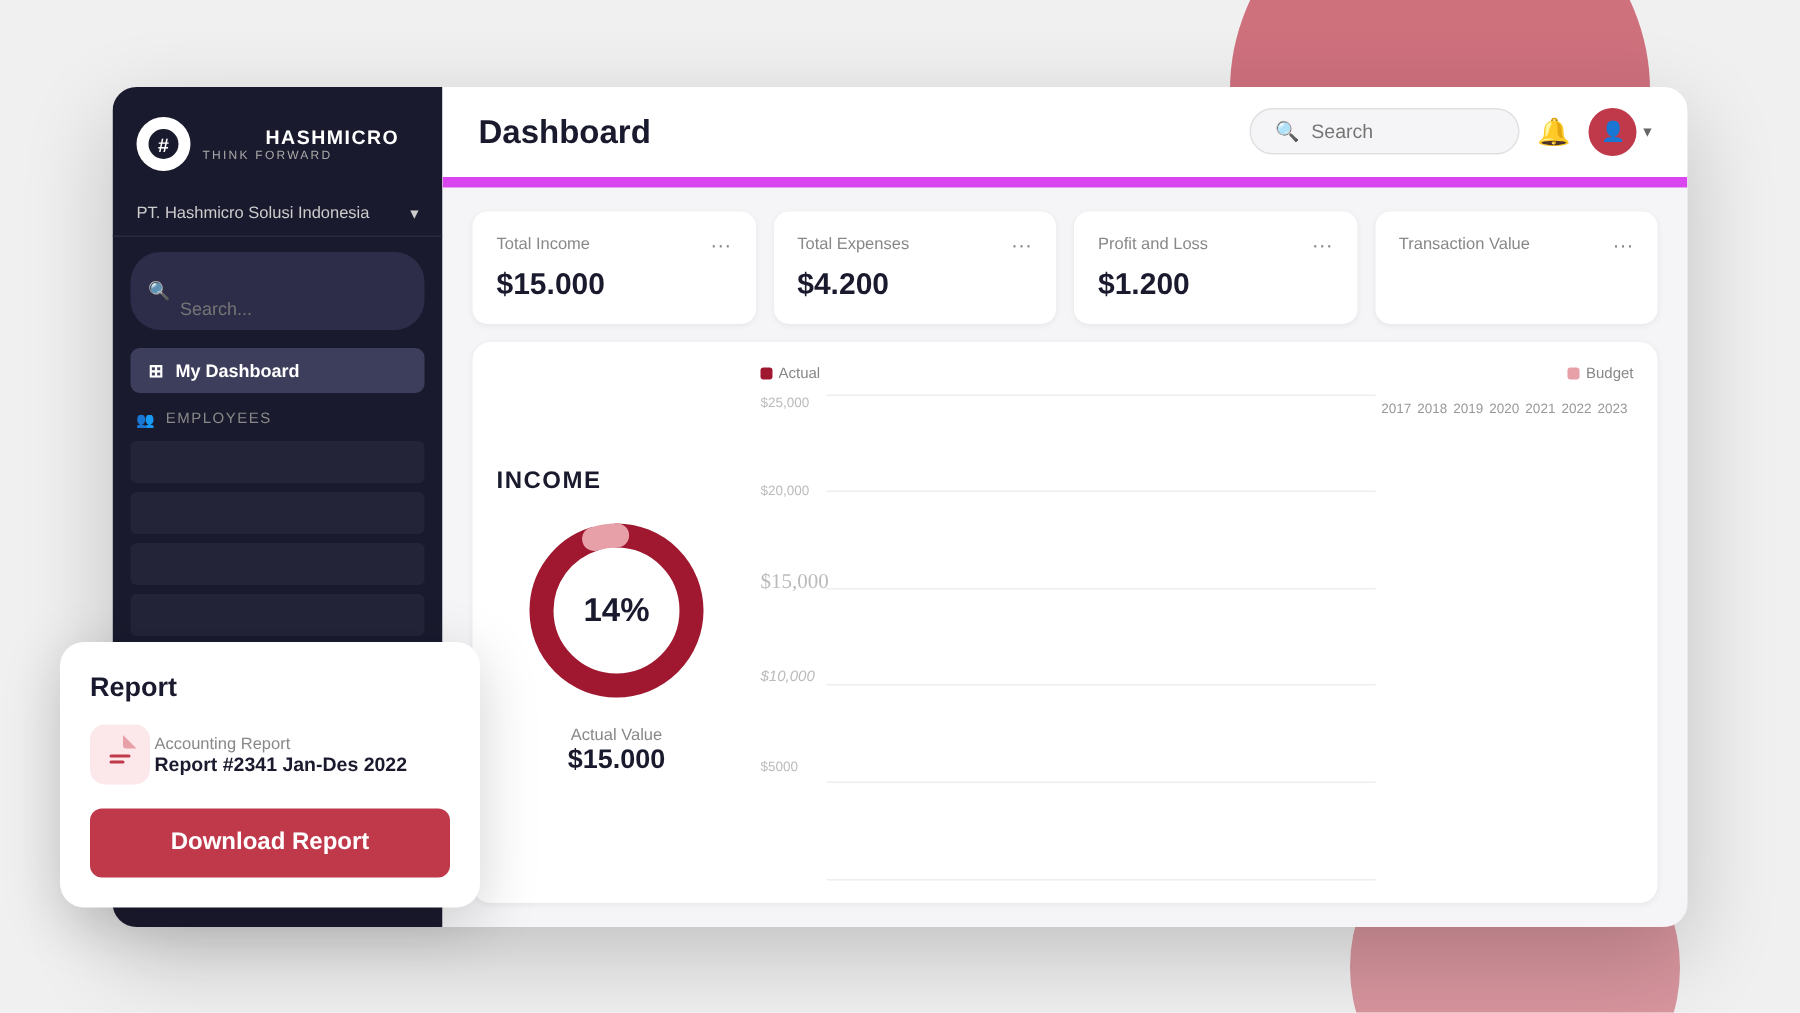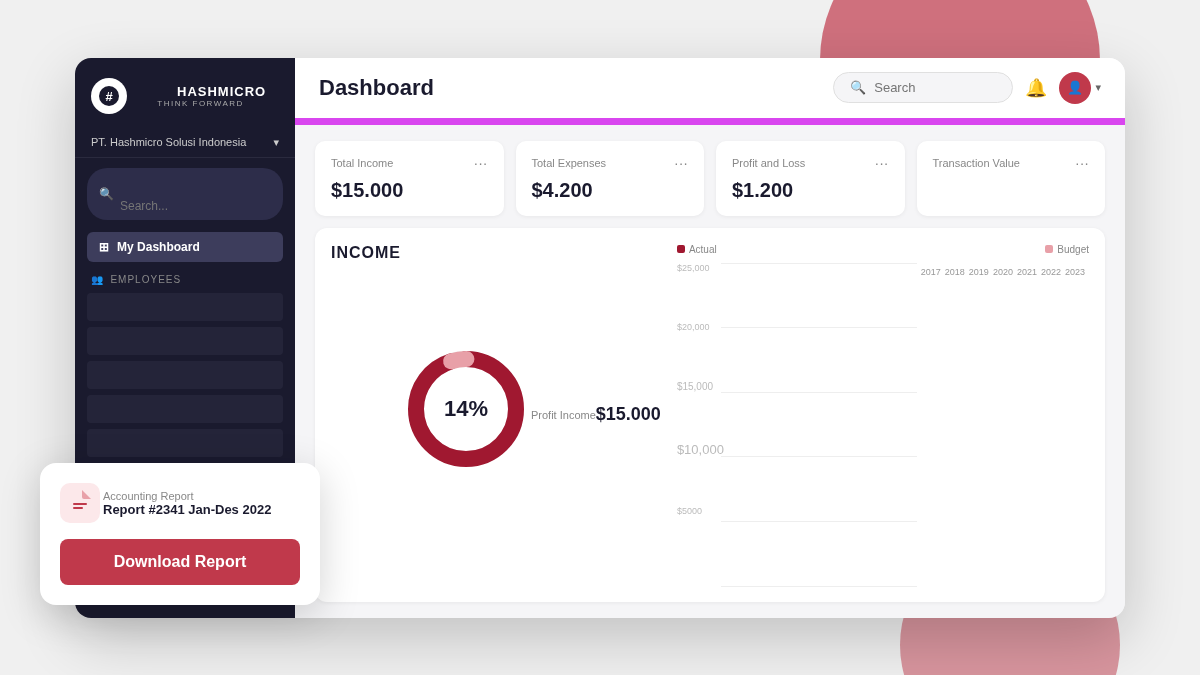--- a/index.html
+++ b/index.html
@@ -92,21 +92,20 @@
       font-weight: 800;
       letter-spacing: 1px;
       color: #fff;
       padding-left: 42px;
     }
 
     .logo-tagline {
       font-size: 8px;
       color: #aaa;
       letter-spacing: 1.5px;
-      text-align: center;
     }
 
     .company-selector {
       display: flex;
       align-items: center;
       justify-content: space-between;
       padding: 8px 16px;
       font-size: 11px;
       color: #ccc;
       border-bottom: 1px solid #2a2a3e;
@@ -305,20 +304,21 @@
       border-radius: 12px;
       padding: 16px;
       display: flex;
       gap: 16px;
       box-shadow: 0 1px 4px rgba(0,0,0,0.06);
       overflow: hidden;
     }
 
     .income-left {
       display: flex;
+      flex-direction: column;
       align-items: center;
       justify-content: center;
       min-width: 160px;
     }
 
     .income-title {
       font-size: 16px;
       font-weight: 800;
       letter-spacing: 1px;
       color: #1a1a2e;
@@ -606,21 +606,21 @@
 
             <circle cx="65" cy="65" r="50" fill="none" stroke="#a01830" stroke-width="16" stroke-dasharray="298.45 314.16" stroke-linecap="round"></circle>
 
             <circle cx="65" cy="65" r="50" fill="none" stroke="#e8a0a8" stroke-width="16" stroke-dasharray="16 298" stroke-dashoffset="-298.45" stroke-linecap="round"></circle>
           </svg>
           <div class="donut-center">
             <div class="donut-percent">14%</div>
           </div>
         </div>
 
-        <div class="actual-income-label">Profit Income</div>
+        <div class="actual-income-label">Actual Value</div>
         <div class="actual-income-value">$15.000</div>
       </div>
 
       <div class="income-chart">
         <div class="chart-legend">
           <div class="legend-item">
             <div class="legend-dot" style="background:#a01830;"></div>
             <span>Actual</span>
           </div>
           <div class="legend-item">
@@ -628,22 +628,22 @@
             <span>Budget</span>
           </div>
         </div>
 
         <div class="chart-area">
           <div style="flex:1; display:flex; flex-direction:column; position:relative;">
 
             <div style="position:absolute; top:0; left:0; bottom:20px; width:38px; display:flex; flex-direction:column; justify-content:space-between; z-index:1;">
               <span style="font-size:9px;color:#bbb;">$25,000</span>
               <span style="font-size:9px;color:#bbb;">$20,000</span>
-              <span style="font-size:10px;color:#bbb;">$15,000</span>
-              <span style="font-size:13px;color:#bbb;">$10,000</span>
+              <span style="font-size:14px;color:#bbb;font-family:Liberation Serif, serif;">$15,000</span>
+              <span style="font-size:10px;color:#bbb;font-style:italic;">$10,000</span>
               <span style="font-size:9px;color:#bbb;">$5000</span>
               <span style="font-size:9px;color:#bbb;"></span>
             </div>
 
             <div style="flex:1; padding-left:44px; display:flex; flex-direction:row;">
               <div style="flex:1; position:relative;" id="bars-area">
 
                 <div style="position:absolute;top:0%;left:0;right:0;border-top:1px solid #eee;"></div>
                 <div style="position:absolute;top:20%;left:0;right:0;border-top:1px solid #eee;"></div>
                 <div style="position:absolute;top:40%;left:0;right:0;border-top:1px solid #eee;"></div>
@@ -695,20 +695,21 @@
             </div>
           </div>
         </div>
       </div>
     </div>
 
   </div>
 </div>
 
 <div class="report-card">
+  <div class="report-title">Report</div>
   <div class="report-item">
     <div class="report-file-icon">
       <svg width="22" height="26" viewBox="0 0 22 26" fill="none">
         <path d="M3 0h10l9 9v15a2 2 0 01-2 2H3a2 2 0 01-2-2V2a2 2 0 012-2z" fill="#fce8ea"></path>
         <path d="M13 0l9 9h-7a2 2 0 01-2-2V0z" fill="#e8a0a8"></path>
         <rect x="4" y="13" width="14" height="2" rx="1" fill="#c0394b"></rect>
         <rect x="4" y="17" width="10" height="2" rx="1" fill="#c0394b"></rect>
       </svg>
     </div>
     <div class="report-info">

